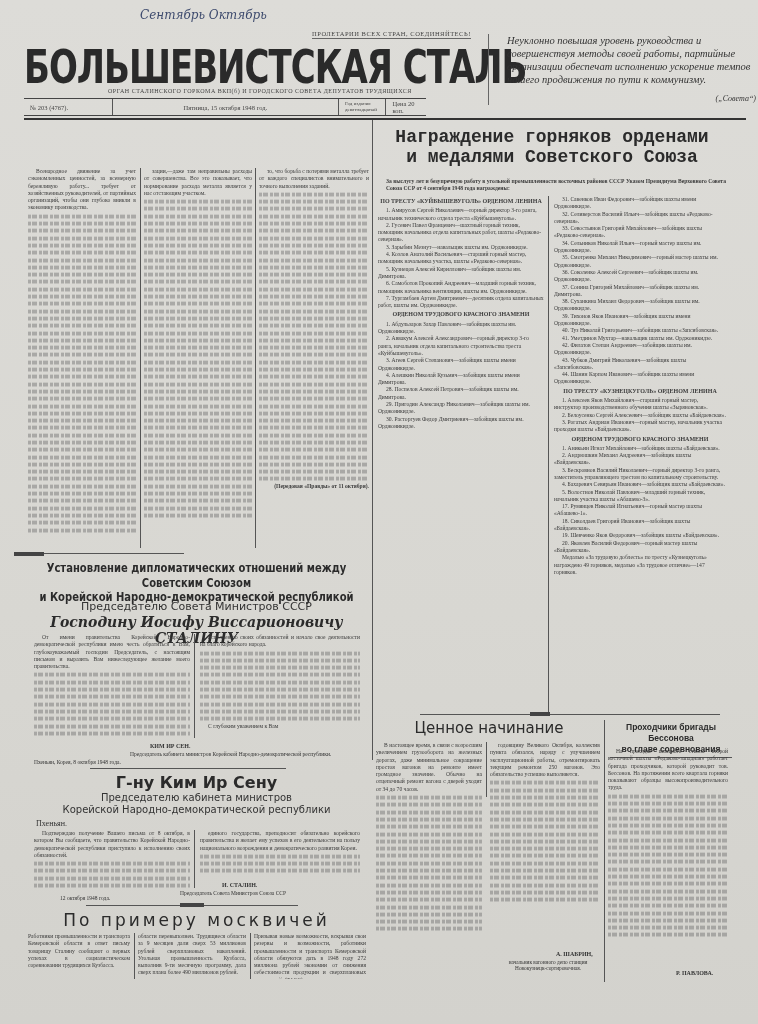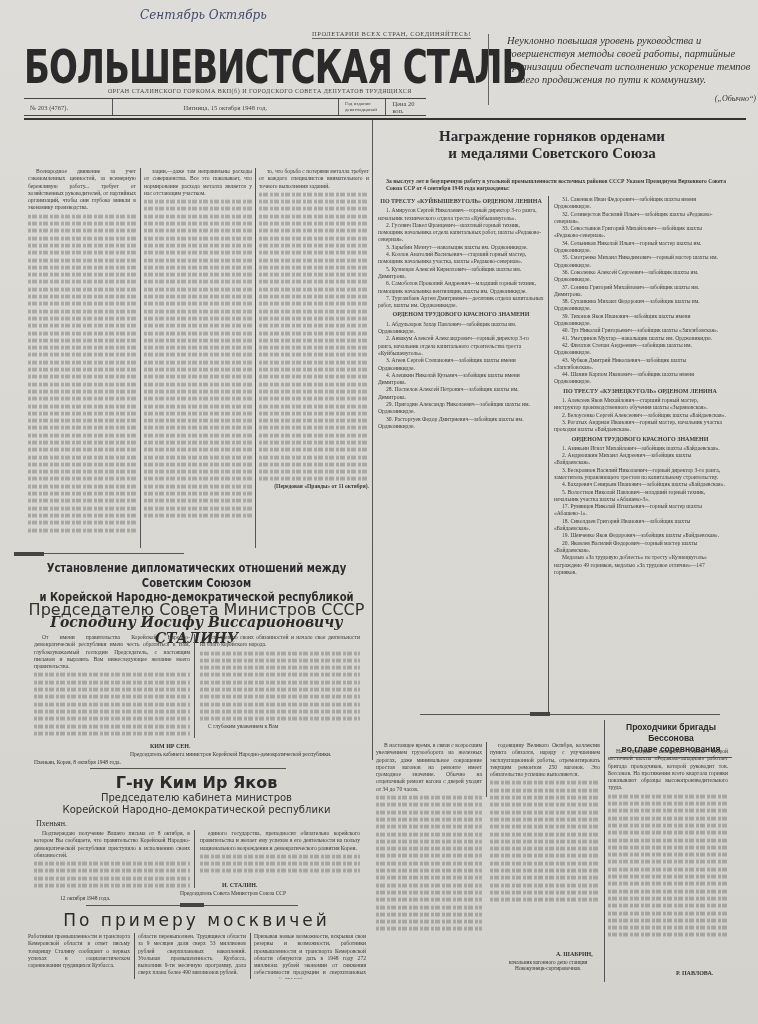--- a/index.html
+++ b/index.html
@@ -86,21 +86,21 @@
   <div class="organ-line">ОРГАН СТАЛИНСКОГО ГОРКОМА ВКП(б) И ГОРОДСКОГО СОВЕТА ДЕПУТАТОВ ТРУДЯЩИХСЯ</div>
   <div class="info-bar">
     <div style="width:90px">№ 203 (4767).</div>
     <div style="width:230px;justify-content:center">Пятница, 15 октября 1948 год.</div>
     <div style="width:48px;font-size:5px;line-height:6px">Год издания девятнадцатый</div>
     <div style="width:40px">Цена 20 коп.</div>
   </div>
 
   <div class="quote-box">
     <span>Неуклонно повышая уровень руководства и совершенствуя методы своей работы, партийные организации обеспечат исполнению ускорение темпов нашего продвижения по пути к коммунизму.</span>
-    <span class="src">(„Обычно“)</span>
+    <span class="src">(„Совета“)</span>
   </div>
 
   <div class="rule-thick" style="top:118px;width:722px"></div>
   <div class="vrule" style="left:372px;top:120px;height:640px"></div>
 
   <div class="vrule" style="left:140px;top:168px;height:380px"></div>
   <div class="vrule" style="left:255px;top:168px;height:380px"></div>
   <div class="col-text" style="left:28px;top:168px;width:108px;height:380px">
     <p>Всенародное движение за учет сэкономленных ценностей, за всемерную бережливую работу... требует от хозяйственных руководителей, от партийных организаций, чтобы они глубоко вникли в экономику производства.</p>
     <span class="filler"></span>
@@ -239,21 +239,21 @@
       <span class="filler"></span>
     <p style="text-indent:0;font-weight:bold;text-align:right">(Передовая «Правды» от 11 октября).</p>
   </div>
   <div class="ornament" style="left:14px;top:552px;width:30px"></div>
   <div class="hrule" style="left:44px;top:553px;width:140px"></div>
 
   <div class="headline" style="left:24px;top:563px;width:345px;font-size:10px;line-height:13px;transform:scaleY(1.15)">
     <div>Установление дипломатических отношений между Советским Союзом</div>
     <div>и Корейской Народно-демократической республикой</div>
   </div>
-  <div class="sub-head" style="left:24px;top:600px;width:345px;font-size:16px">Председателю Совета Министров СССР</div>
+  <div class="sub-head" style="left:24px;top:600px;width:345px;font-size:11px">Председателю Совета Министров СССР</div>
   <div class="italic-big" style="left:24px;top:614px;width:345px;font-size:14px">Господину Иосифу Виссарионовичу СТАЛИНУ</div>
   <div class="vrule" style="left:194px;top:634px;height:104px"></div>
   <div class="col-text" style="left:34px;top:634px;width:156px;height:104px">
     <p>От имени правительства Корейской Народно-демократической республики имею честь обратиться к Вам, глубокоуважаемый господин Председатель, с настоящим письмом и выразить Вам нижеследующее желание моего правительства.</p>
     <span class="filler"></span>
       <span class="filler"></span>
       <span class="filler"></span>
       <span class="filler"></span>
       <span class="filler"></span>
       <span class="filler"></span>
@@ -273,21 +273,21 @@
       <span class="filler"></span>
       <span class="filler"></span>
       <span class="filler"></span>
     <p>С глубоким уважением к Вам</p>
   </div>
   <div class="sig" style="left:150px;top:743px;font-weight:bold">КИМ ИР СЕН.</div>
   <div class="sig" style="left:130px;top:751px;font-size:5.5px">Председатель кабинета министров Корейской Народно-демократической республики.</div>
   <div class="sig" style="left:34px;top:759px;font-size:5.5px">Пхеньян, Корея, 8 октября 1948 года.</div>
   <div class="hrule" style="left:90px;top:768px;width:196px"></div>
 
-  <div class="headline" style="left:24px;top:774px;width:345px;font-size:16px">Г-ну Ким Ир Яков</div>
+  <div class="headline" style="left:24px;top:774px;width:345px;font-size:16px">Г-ну Ким Ир Сену</div>
   <div class="sub-head" style="left:24px;top:792px;width:345px;font-size:10px;line-height:12px">
     <div>Председателю кабинета министров</div>
     <div>Корейской Народно-демократической республики</div>
   </div>
   <div class="sig" style="left:36px;top:819px;font-size:8px">Пхеньян.</div>
   <div class="vrule" style="left:194px;top:830px;height:58px"></div>
   <div class="col-text" style="left:34px;top:830px;width:156px;height:58px">
     <p>Подтверждаю получение Вашего письма от 8 октября, в котором Вы сообщаете, что правительство Корейской Народно-демократической республики приступило к исполнению своих обязанностей.</p>
     <span class="filler"></span>
       <span class="filler"></span>
@@ -306,21 +306,21 @@
   <div class="hrule" style="left:86px;top:905px;width:212px"></div>
   <div class="ornament" style="left:180px;top:903px;width:24px"></div>
 
   <div class="headline" style="left:24px;top:911px;width:345px;font-size:17px;font-weight:normal;letter-spacing:3px">По примеру москвичей</div>
   <div class="vrule" style="left:134px;top:933px;height:46px"></div>
   <div class="vrule" style="left:250px;top:933px;height:46px"></div>
   <div class="col-text" style="left:28px;top:933px;width:102px;height:46px">Работники промышленности и транспорта Кемеровской области в ответ письму товарищу Сталину сообщают о первых успехах в социалистическом соревновании трудящихся Кузбасса.</div>
   <div class="col-text" style="left:138px;top:933px;width:108px;height:46px">области перевыполнен. Трудящиеся области за 9 месяцев дали сверх 53 миллионов рублей сверхплановых накоплений. Угольная промышленность Кузбасса, выполнив 9-ти месячную программу, дала сверх плана более 490 миллионов рублей.</div>
   <div class="col-text" style="left:254px;top:933px;width:112px;height:46px">Призывая новые возможности, вскрывая свои резервы и возможности, работники промышленности и транспорта Кемеровской области обязуются дать в 1948 году 272 миллиона рублей экономии от снижения себестоимости продукции и сверхплановых накоплений. (ТАСС).</div>
 
-  <div class="headline" style="left:376px;top:128px;width:352px;font-size:15px;font-family:Liberation Serif, serif">
+  <div class="headline" style="left:376px;top:128px;width:352px;font-size:18px;font-family:Liberation Mono, monospace">
     <div>Награждение горняков орденами</div>
     <div>и медалями Советского Союза</div>
   </div>
   <div class="col-text" style="left:386px;top:178px;width:340px;height:16px;font-weight:bold">За выслугу лет и безупречную работу в угольной промышленности восточных районов СССР Указом Президиума Верховного Совета Союза ССР от 4 сентября 1948 года награждены:</div>
   <div class="vrule" style="left:548px;top:196px;height:520px"></div>
   <div class="list-text" id="awards-col1" style="left:378px;top:196px;width:166px;height:520px">
       <div class="sec">ПО ТРЕСТУ «КУЙБЫШЕВУГОЛЬ» ОРДЕНОМ ЛЕНИНА</div>
       <div style="text-indent: 8px;">1. Амирусов Сергей Николаевич—горный директор 3-го ранга, начальник технического отдела треста «Куйбышевуголь».</div>
       <div style="text-indent: 8px;">2. Гусевич Павел Францевич—шахтный горный техник, помощник начальника отдела капитальных работ, шахты «Редаково-северная».</div>
       <div style="text-indent: 8px;">3. Зарыбин Мезнут—навальщик шахты им. Орджоникидзе.</div>
@@ -364,20 +364,21 @@
       <div style="text-indent: 8px;">5. Волостнов Николай Павлович—младший горный техник, начальник участка шахты «Абашево-3».</div>
       <div style="text-indent: 8px;">17. Румянцев Николай Игнатьевич—горный мастер шахты «Абашево-1».</div>
       <div style="text-indent: 8px;">18. Сиволдаев Григорий Иванович—забойщик шахты «Байдаевская».</div>
       <div style="text-indent: 8px;">19. Шевченко Яков Федорович—забойщик шахты «Байдаевская».</div>
       <div style="text-indent: 8px;">20. Яковлев Василий Федорович—горный мастер шахты «Байдаевская».</div>
       <div style="text-indent: 8px;">Медалью «За трудовую доблесть» по тресту «Кузнецкуголь» награждено 49 горняков, медалью «За трудовое отличие»—147 горняков.</div>
     </div>
   <div class="hrule" style="left:420px;top:714px;width:300px"></div>
   <div class="ornament" style="left:530px;top:712px;width:20px"></div>
 
+  <div class="headline" style="left:376px;top:720px;width:226px;font-size:15px;font-weight:normal">Ценное начинание</div>
   <div class="vrule" style="left:486px;top:742px;height:55px"></div>
   <div class="vrule" style="left:604px;top:720px;height:262px"></div>
   <div class="col-text" style="left:376px;top:742px;width:106px;height:215px">
     <p>В настоящее время, в связи с возросшим увеличением грузооборота на железных дорогах, даже минимальное сокращение простоя вагонов на ремонте имеет громадное значение. Обычно на отцепочный ремонт вагона с дверей уходит от 34 до 70 часов.</p>
     <span class="filler"></span>
       <span class="filler"></span>
       <span class="filler"></span>
       <span class="filler"></span>
       <span class="filler"></span>
       <span class="filler"></span>

